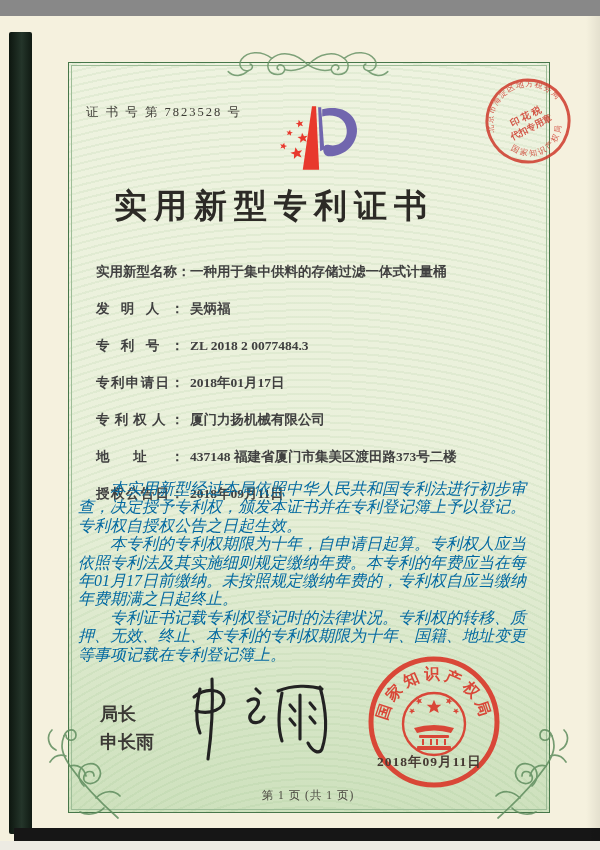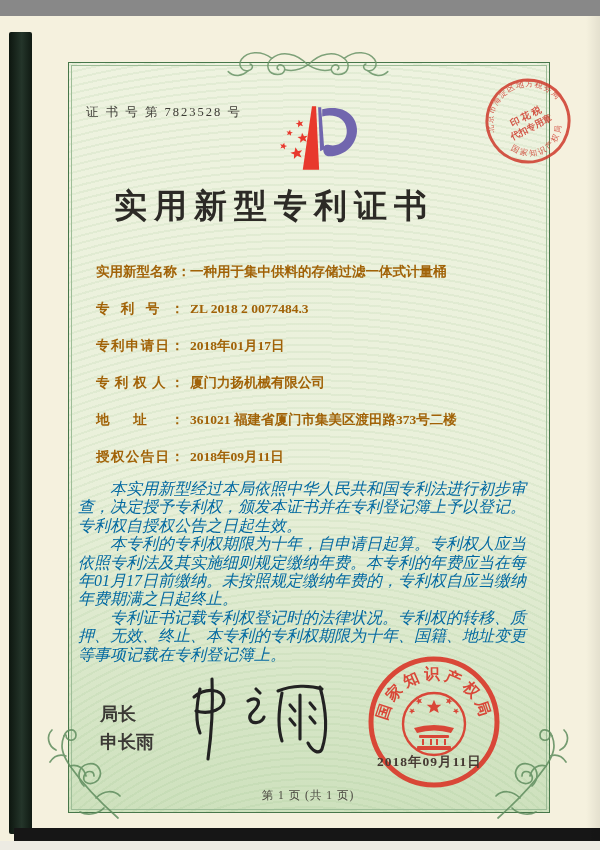--- a/index.html
+++ b/index.html
@@ -16,21 +16,21 @@
     border:1.5px solid #47774a;
     background:
       linear-gradient(180deg,rgba(186,214,166,.10) 0%,rgba(186,214,166,.18) 55%,rgba(148,193,128,.40) 100%),
       repeating-radial-gradient(circle at 50% 135%,rgba(115,170,105,.10) 0 2px,transparent 2px 7px),
       #f4f6e6;}
   .frame-inner{position:absolute;inset:2px;border:1px solid #9dbd97;pointer-events:none;}
   .cert-number{position:absolute;left:86px;top:88px;font-size:12.5px;letter-spacing:2px;color:#3d3b35;}
   .logo{position:absolute;left:266px;top:86px;width:94px;height:76px;}
   .title{position:absolute;left:68px;top:168px;width:412px;text-align:center;
     font-size:33px;font-weight:bold;letter-spacing:7px;color:#2c2a26;}
-  .fields{position:absolute;left:96px;top:246px;width:444px;font-size:13.5px;font-weight:600;color:#a16207;}
+  .fields{position:absolute;left:96px;top:246px;width:444px;font-size:13.5px;font-weight:600;color:#404040;}
   .frow{line-height:20px;margin-bottom:17px;white-space:nowrap;position:relative;}
   .flabel{display:inline-block;width:88px;text-align:justify;text-align-last:justify;vertical-align:top;}
   .fvalue{margin-left:6px;}
   .frow .col2{position:absolute;left:258px;top:0;}
   .col2 .flabel{width:84px;}
   .paras{position:absolute;left:78px;top:464px;width:458px;font-size:16px;line-height:18.4px;
     color:#0369a1;font-style:italic;}
   .paras p{margin:0;text-indent:2em;}
   .issuer{position:absolute;left:100px;top:684px;font-size:18px;font-weight:600;color:#3b3935;line-height:28px;}
   .signature{position:absolute;left:186px;top:656px;width:150px;height:92px;}
@@ -114,30 +114,33 @@
     </g>
   </svg>
 
   <div class="title">实用新型专利证书</div>
 
   <div class="fields">
     <div class="frow">
       <span class="flabel">实用新型名称：</span><span class="fvalue">一种用于集中供料的存储过滤一体式计量桶</span>
     </div>
     <div class="frow">
+      <span class="flabel">发明人：</span><span class="fvalue">吴炳福</span>
+    </div>
+    <div class="frow">
       <span class="flabel">专利号：</span><span class="fvalue">ZL 2018 2 0077484.3</span>
     </div>
     <div class="frow">
       <span class="flabel">专利申请日：</span><span class="fvalue">2018年01月17日</span>
     </div>
     <div class="frow">
       <span class="flabel">专利权人：</span><span class="fvalue">厦门力扬机械有限公司</span>
     </div>
     <div class="frow">
-      <span class="flabel">地址：</span><span class="fvalue">361021 福建省厦门市集美区渡田路373号二楼</span>
+      <span class="flabel">地址：</span><span class="fvalue">437148 福建省厦门市集美区渡田路373号二楼</span>
     </div>
     <div class="frow">
       <span class="flabel">授权公告日：</span><span class="fvalue">2018年09月11日</span>
     </div>
   </div>
 
   <div class="paras">
     <p>本实用新型经过本局依照中华人民共和国专利法进行初步审查，决定授予专利权，颁发本证书并在专利登记簿上予以登记。专利权自授权公告之日起生效。</p>
     <p>本专利的专利权期限为十年，自申请日起算。专利权人应当依照专利法及其实施细则规定缴纳年费。本专利的年费应当在每年01月17日前缴纳。未按照规定缴纳年费的，专利权自应当缴纳年费期满之日起终止。</p>
     <p>专利证书记载专利权登记时的法律状况。专利权的转移、质押、无效、终止、本专利的专利权期限为十年、国籍、地址变更等事项记载在专利登记簿上。</p>

